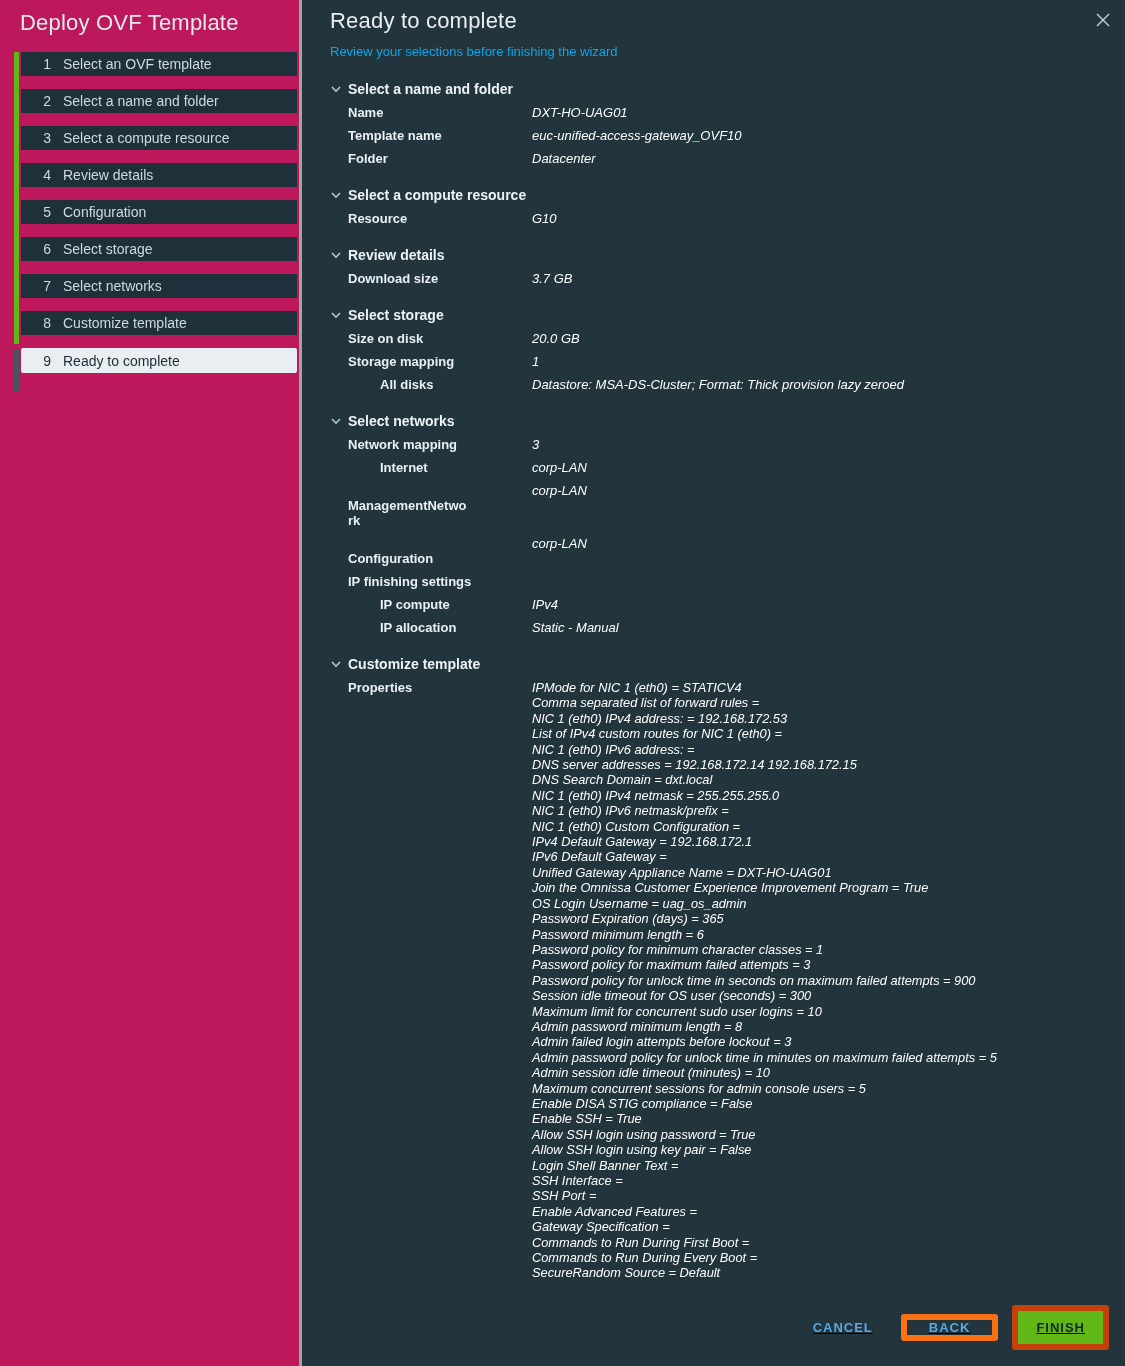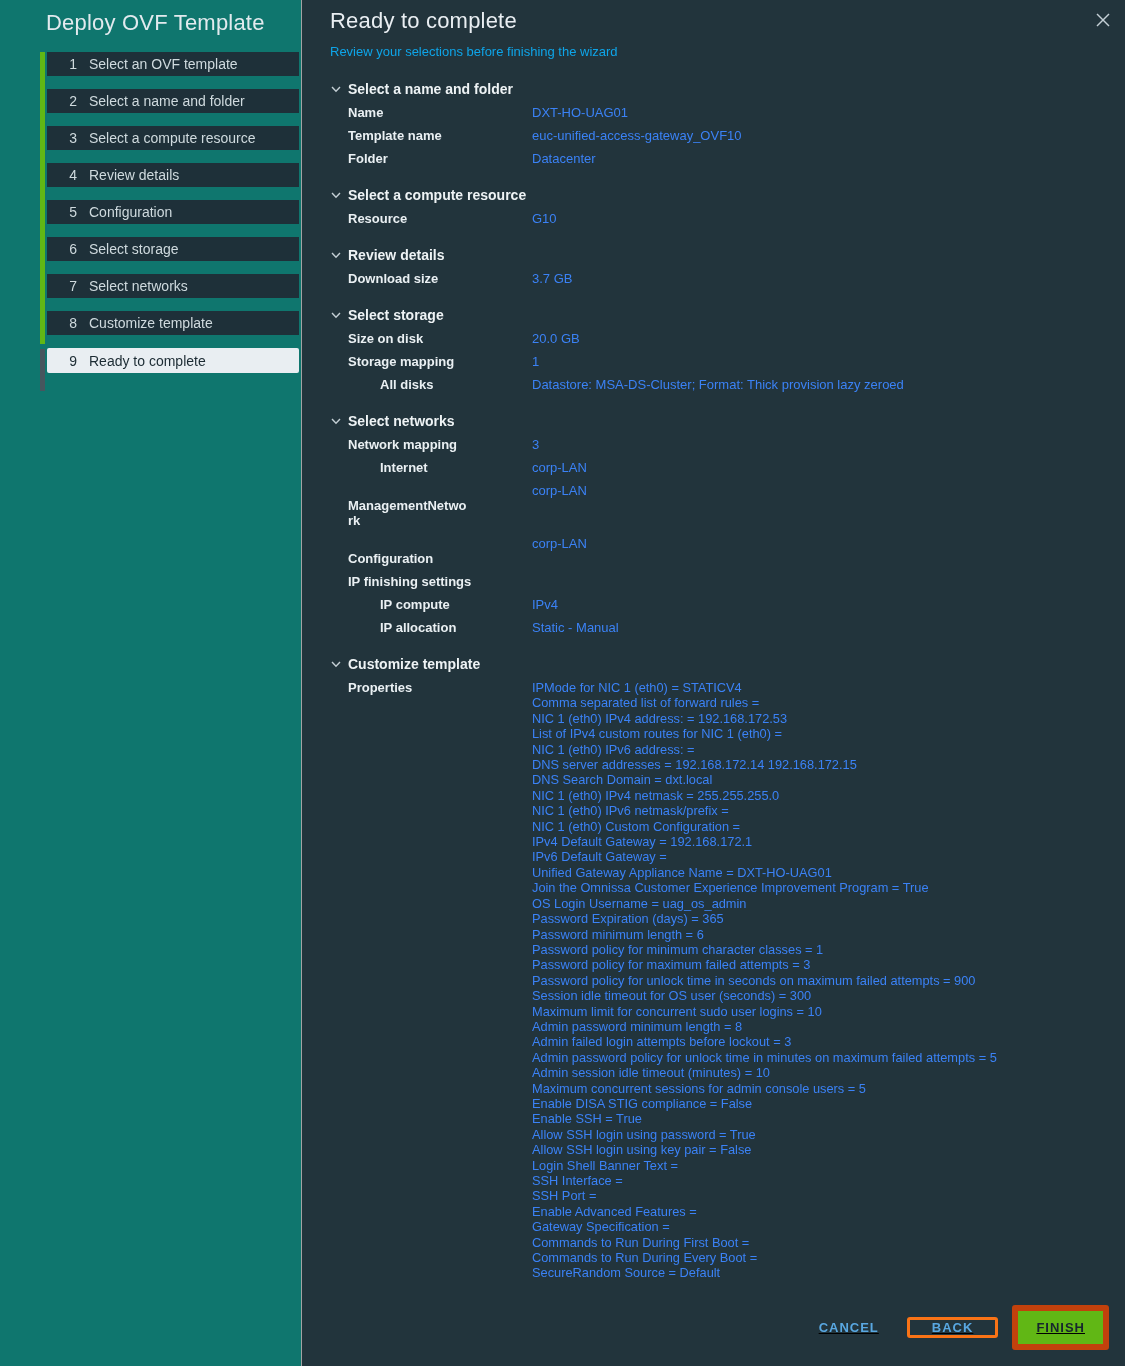--- a/index.html
+++ b/index.html
@@ -4,22 +4,22 @@
 <style>
   html,body{margin:0;padding:0;}
   body{
     width:1125px;height:1366px;overflow:hidden;
     font-family:"Liberation Sans", sans-serif;
     background:#22343c;display:flex;
     -webkit-font-smoothing:antialiased;
   }
   
   .sidebar{
-    width:302px;flex:0 0 302px;background:#0f766e;
-    border-right:1px solid #a3a3a3;box-sizing:border-box;padding-left:26px;
+    width:302px;flex:0 0 302px;background:#be185d;
+    border-right:3px solid #a3a3a3;box-sizing:border-box;
   }
   .sidebar-title{
     color:#e2eaee;font-size:22px;font-weight:300;
     padding:9px 0 0 20px;line-height:28px;letter-spacing:.2px;
   }
   .steps{position:relative;margin:15px 2px 0 14px;}
   .bar-green{position:absolute;left:0;top:0;width:5px;height:292px;background:#61b715;}
   .bar-gray{position:absolute;left:0;top:297px;width:5px;height:42px;background:#47565e;}
   .step{
     margin-left:7px;height:24px;margin-bottom:13px;display:flex;align-items:center;
@@ -41,36 +41,36 @@
   .subtitle{color:#0ea5e9;font-size:13px;padding:9px 28px 0 28px;line-height:16px;}
   .content{padding:0 28px;flex:0 0 auto;}
   .section{margin:0;}
   .sec-header{display:flex;align-items:center;gap:6px;margin:20px 0 7px 0;cursor:pointer;}
   .sec-title{color:#eef3f5;font-size:14px;font-weight:700;line-height:18px;}
   .row{display:flex;align-items:flex-start;margin:0 0 8px 18px;font-size:13px;line-height:15px;}
   .row .label{
     flex:0 0 184px;width:184px;box-sizing:border-box;
     color:#eaf0f3;font-weight:600;
   }
-  .row .value{color:#3b82f6;font-weight:400;flex:1;}
+  .row .value{color:#ffffff;font-weight:400;flex:1;font-style:italic;}
   .row.indent .label{padding-left:32px;}
   .row.offset .label{padding-top:15px;}
   .row.wrap .label{padding-right:62px;overflow-wrap:anywhere;word-break:break-all;}
   .row.multi .value{white-space:pre-line;font-size:12.8px;line-height:15.4px;}
   
   .footer{
     margin-top:auto;display:flex;justify-content:flex-end;align-items:center;
     gap:14px;padding:0 16px 16px 0;text-decoration:underline;
   }
   .btn{
     font-family:"Liberation Sans", sans-serif;font-size:13px;font-weight:600;
     letter-spacing:1px;cursor:pointer;border-radius:3px;
   }
   .btn-link{background:none;border:none;color:#59a8e2;padding:9px 14px;}
-  .btn-outline{background:transparent;border:3px solid #f97316;color:#59a8e2;padding:0 22px;}
+  .btn-outline{background:transparent;border:6px solid #f97316;color:#59a8e2;padding:0 22px;}
   .btn-primary{background:#61b715;border:6px solid #c2410c;color:#17262e;padding:9px 18px;font-weight:700;}
 </style>
 </head>
 <body>
 
 <div class="sidebar">
   <div class="sidebar-title">Deploy OVF Template</div>
   <div class="steps">
     <div class="bar-green"></div>
     <div class="bar-gray"></div>

